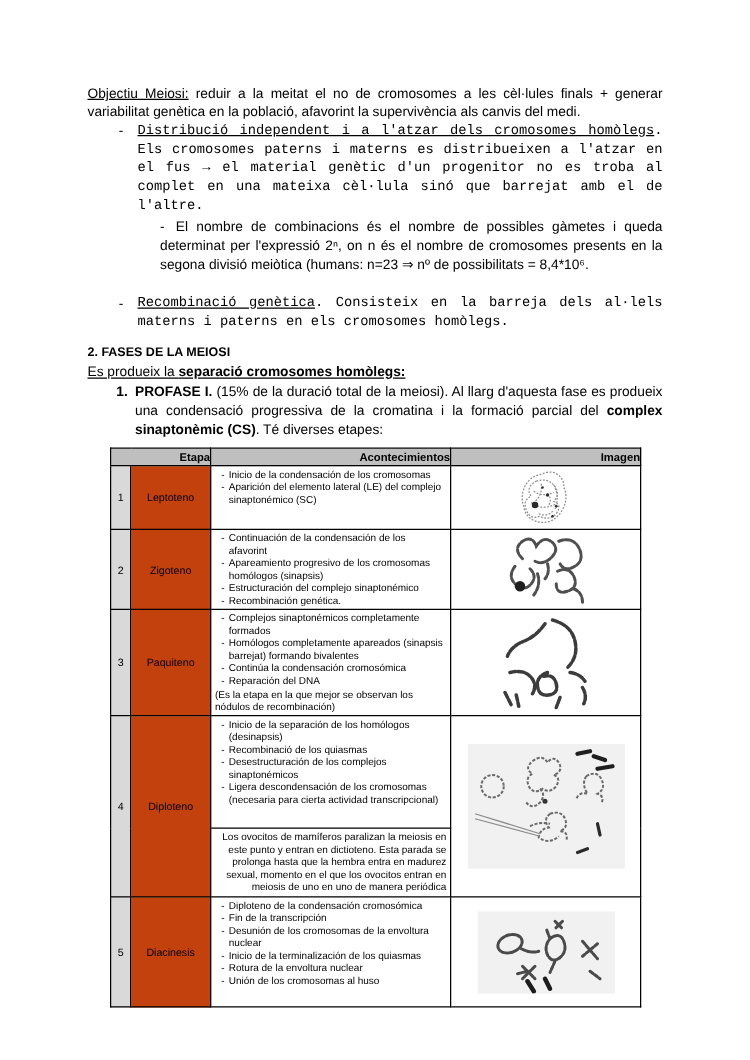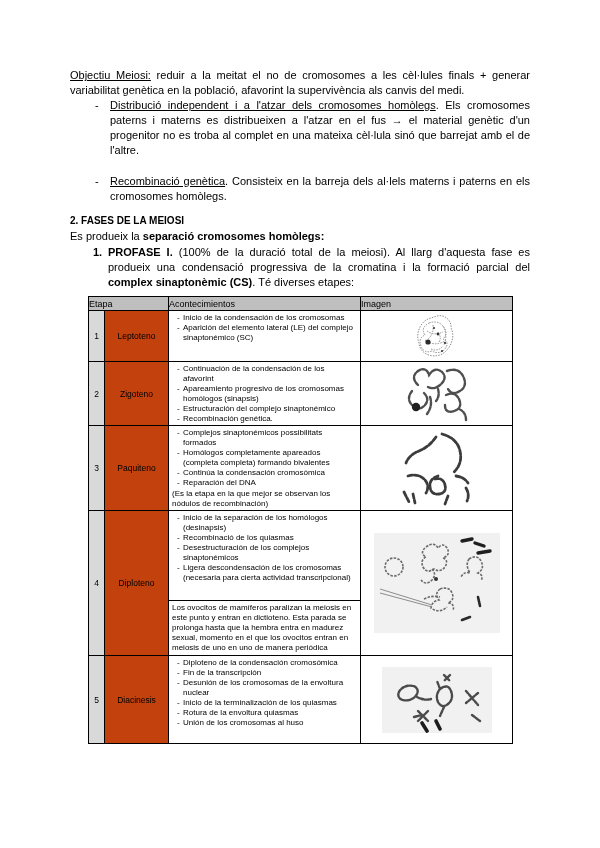--- a/index.html
+++ b/index.html
@@ -11,40 +11,40 @@
   }
   .page { width:600px; height:848px; padding:68px 70px 0 70px; overflow:hidden; }
 
   .body-text { font-size:11px; line-height:15px; text-align:justify; }
   .u { text-decoration:underline; }
 
   .bold-heading { font-size:11px; line-height:15px; font-weight:bold; margin-top:14px; }
 
   .bullet { display:flex; font-size:11px; line-height:15px; }
   .bullet .dash { flex:none; width:15px; margin-left:25px; }
-  .bullet .btext { flex:1; text-align:justify; }
+  .bullet .btext { flex:1; text-align:justify;font-family:Liberation Mono, monospace; }
   .bullet.second { margin-top:16px; }
 
   .lvl2 { font-size:11px; line-height:15px; text-align:justify; padding-left:58px; margin-top:2px; }
   .lvl2 .dash2 { margin-right:9px; }
 
   .h-main { font-size:10px; line-height:17px; font-weight:bold; margin-top:8px; }
   .h-sub  { font-size:14px; line-height:17px; font-weight:bold; }
 
-  .intro { font-size:11px; line-height:15px; }
+  .intro { font-size:11px; line-height:15px;text-decoration:underline; }
   .profase { display:flex; font-size:11px; line-height:15px; margin-top:1px; }
   .profase .num { flex:none; width:15px; margin-left:23px; font-weight:bold; }
   .profase .btext { flex:1; text-align:justify; }
   .bold { font-weight:bold; }
 
   table.etapas { border-collapse:collapse; table-layout:fixed; width:424px; margin:6px 0 0 18px; }
   .etapas th, .etapas td { border:1px solid #000; }
   .etapas th {
-    background:#bfbfbf; font-size:9px; font-weight:normal;
-    height:14px; text-align:left; vertical-align:middle; padding:0;
+    background:#bfbfbf; font-size:9px; font-weight:bold;
+    height:14px; text-align:right; vertical-align:middle; padding:0;
   }
   td.numcell  { background:#d9d9d9; text-align:center; vertical-align:middle; font-size:8.5px; }
   td.stagecell{ background:#c2410c; text-align:center; vertical-align:middle; font-size:8.5px; }
   td.eventscell { vertical-align:top; padding:2px 3px 1px 3px; font-size:8px; line-height:10px; }
   .tbullet { display:flex; }
   .tbullet .tdash { flex:none; width:11px; padding-left:5px; }
   .tbullet .ttext { flex:1; padding-right:1px; }
   .tnote { margin-top:1px; }
   td.note2cell { vertical-align:top; padding:2px 3px; font-size:8px; line-height:10px; }
   td.imgcell { text-align:center; vertical-align:middle; padding:2px; }
@@ -56,33 +56,34 @@
 <div class="page">
 
   <p class="body-text"><span class="u">Objectiu Meiosi:</span><span> reduir a la meitat el no de cromosomes a les cèl·lules finals + generar variabilitat genètica en la població, afavorint la supervivència als canvis del medi.</span></p>
 
 
   <div class="bullet">
     <span class="dash">-</span>
     <span class="btext"><span class="u">Distribució independent i a l'atzar dels cromosomes homòlegs</span><span>. Els cromosomes paterns i materns es distribueixen a l'atzar en el fus → el material genètic d'un progenitor no es troba al complet en una mateixa cèl·lula sinó que barrejat amb el de l'altre.</span></span>
   </div>
 
+  <div class="lvl2"><span class="dash2">-</span><span>El nombre de combinacions és el nombre de possibles gàmetes i queda determinat per l'expressió 2ⁿ, on n és el nombre de cromosomes presents en la segona divisió meiòtica (humans: n=23 ⇒ nº de possibilitats = 8,4*10⁶.</span></div>
 
   <div class="bullet second">
     <span class="dash">-</span>
     <span class="btext"><span class="u">Recombinació genètica</span><span>. Consisteix en la barreja dels al·lels materns i paterns en els cromosomes homòlegs.</span></span>
   </div>
 
   <h1 class="h-main">2. FASES DE LA MEIOSI</h1>
 
   <p class="intro"><span>Es produeix la </span><span class="bold">separació cromosomes homòlegs:</span></p>
 
   <div class="profase">
     <span class="num">1.</span>
-    <span class="btext"><span class="bold">PROFASE I.</span><span> (100% de la duració total de la meiosi). Al llarg d'aquesta fase es produeix una condensació progressiva de la cromatina i la formació parcial del </span><span class="bold">complex sinaptonèmic (CS)</span><span>. Té diverses etapes:</span></span>
+    <span class="btext"><span class="bold">PROFASE I.</span><span> (15% de la duració total de la meiosi). Al llarg d'aquesta fase es produeix una condensació progressiva de la cromatina i la formació parcial del </span><span class="bold">complex sinaptonèmic (CS)</span><span>. Té diverses etapes:</span></span>
   </div>
 
   <table class="etapas">
       <colgroup>
         <col style="width: 16px;">
         <col style="width: 64px;">
         <col style="width: 192px;">
         <col style="width: 152px;">
       </colgroup>
       <thead>
@@ -162,25 +163,25 @@
               </svg>
             </div>
           </td>
         </tr>
         <tr>
           <td class="numcell" rowspan="1">3</td>
           <td class="stagecell" rowspan="1">Paquiteno</td>
           <td class="eventscell" style="height: 82px;">
             <div class="tbullet">
               <span class="tdash">-</span>
-              <span class="ttext">Complejos sinaptonémicos possibilitats formados</span>
-            </div>
-            <div class="tbullet">
-              <span class="tdash">-</span>
-              <span class="ttext">Homólogos completamente apareados (completa completa) formando bivalentes</span>
+              <span class="ttext">Complejos sinaptonémicos completamente formados</span>
+            </div>
+            <div class="tbullet">
+              <span class="tdash">-</span>
+              <span class="ttext">Homólogos completamente apareados (sinapsis barrejat) formando bivalentes</span>
             </div>
             <div class="tbullet">
               <span class="tdash">-</span>
               <span class="ttext">Continúa la condensación cromosómica</span>
             </div>
             <div class="tbullet">
               <span class="tdash">-</span>
               <span class="ttext">Reparación del DNA</span>
             </div>
             <div class="tnote">(Es la etapa en la que mejor se observan los nódulos de recombinación)</div>
@@ -241,21 +242,21 @@
                 </g>
                 <g stroke="#8c8c8c" stroke-width="1">
                   <path d="M6,56 L58,72 M6,60 L58,74"></path>
                 </g>
                 <circle cx="62" cy="46" r="2" fill="#333"></circle>
               </svg>
             </div>
           </td>
         </tr>
         <tr>
-          <td class="note2cell" style="height: 55px;">Los ovocitos de mamíferos paralizan la meiosis en este punto y entran en dictioteno. Esta parada se prolonga hasta que la hembra entra en madurez sexual, momento en el que los ovocitos entran en meiosis de uno en uno de manera periódica</td>
+          <td class="note2cell" style="height: 55px; text-align: right;">Los ovocitos de mamíferos paralizan la meiosis en este punto y entran en dictioteno. Esta parada se prolonga hasta que la hembra entra en madurez sexual, momento en el que los ovocitos entran en meiosis de uno en uno de manera periódica</td>
         </tr>
         <tr>
           <td class="numcell" rowspan="1">5</td>
           <td class="stagecell" rowspan="1">Diacinesis</td>
           <td class="eventscell" style="height: 88px;">
             <div class="tbullet">
               <span class="tdash">-</span>
               <span class="ttext">Diploteno de la condensación cromosómica</span>
             </div>
             <div class="tbullet">
@@ -265,21 +266,21 @@
             <div class="tbullet">
               <span class="tdash">-</span>
               <span class="ttext">Desunión de los cromosomas de la envoltura nuclear</span>
             </div>
             <div class="tbullet">
               <span class="tdash">-</span>
               <span class="ttext">Inicio de la terminalización de los quiasmas</span>
             </div>
             <div class="tbullet">
               <span class="tdash">-</span>
-              <span class="ttext">Rotura de la envoltura quiasmas</span>
+              <span class="ttext">Rotura de la envoltura nuclear</span>
             </div>
             <div class="tbullet">
               <span class="tdash">-</span>
               <span class="ttext">Unión de los cromosomas al huso</span>
             </div>
           </td>
           <td class="imgcell" rowspan="1">
             <div class="micro">
               <svg width="110" height="66" viewBox="0 0 110 66">
                 <rect width="110" height="66" fill="#f1f1f1"></rect>

